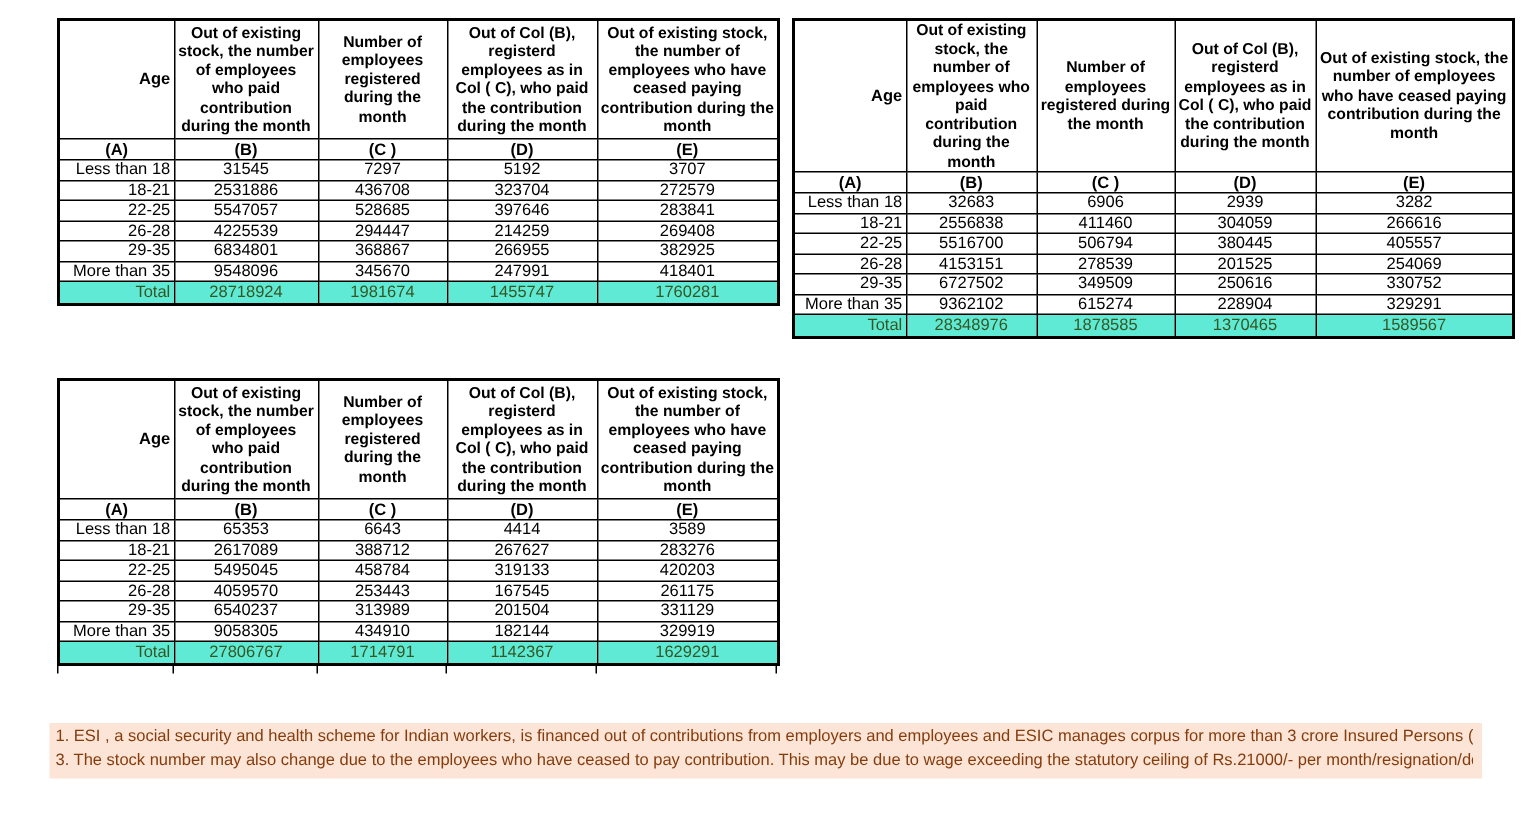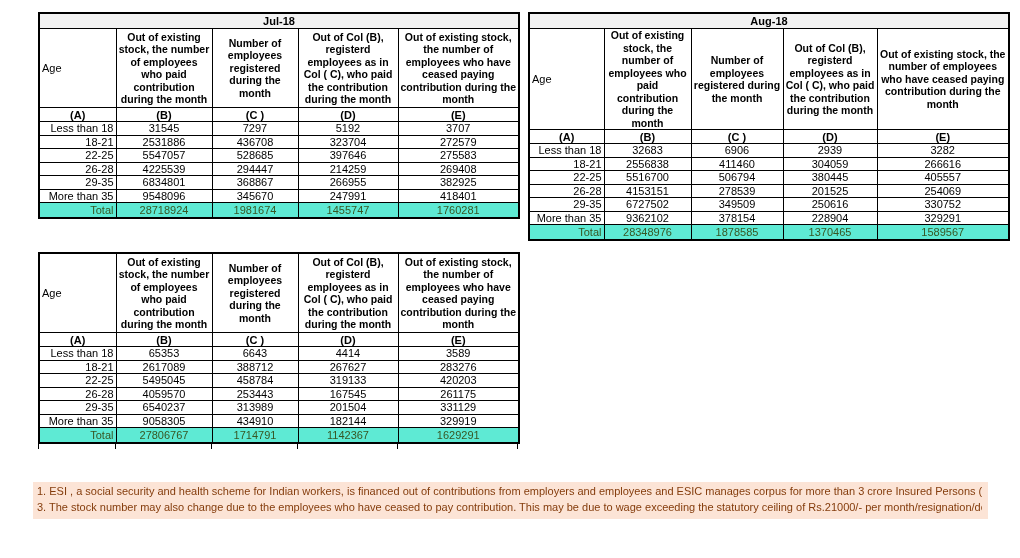--- a/index.html
+++ b/index.html
@@ -37,21 +37,21 @@
   .title-cell{
     height:14px;background:#F2F2F2;font-weight:bold;font-size:11px;
     text-align:center;vertical-align:middle;border-bottom:2px solid #000;
   }
   .hdr-cell{
     height:78px;font-weight:bold;font-size:10.5px;line-height:12.5px;
     text-align:center;vertical-align:middle;padding:1px 2px;
     border-bottom:2px solid #000;
   }
   .hdr-age{
-    text-align:left;font-weight:normal;font-size:11px;padding-left:3px;margin-top:11px;
+    text-align:right;font-weight:bold;font-size:11px;padding-left:3px;margin-top:11px;
   }
   .letter-cell{
     height:13px;font-weight:bold;font-size:11px;text-align:center;
     vertical-align:middle;border-bottom:2px solid #000;
   }
   .data-cell{
     height:12.5px;font-size:11px;text-align:center;vertical-align:middle;
     line-height:12px;
   }
   .age-cell{text-align:right;padding-left:3px;}
@@ -77,23 +77,20 @@
 <div class="twrap pos-jul">
   <table class="sheet-table t-jul">
     <colgroup>
         <col class="c0">
         <col class="c1">
         <col class="c2">
         <col class="c3">
         <col class="c4">
       </colgroup>
     <tbody>
-        <tr>
-      <th class="title-cell" colspan="5">Jul-18</th>
-    </tr>
     <tr>
       <th class="hdr-cell hdr-age">Age</th>
       <th class="hdr-cell">Out of existing stock, the number of employees who paid contribution during the month</th>
       <th class="hdr-cell">Number of employees registered during the month</th>
       <th class="hdr-cell">Out of Col (B), registerd employees as in Col ( C), who paid the contribution during the month</th>
       <th class="hdr-cell">Out of existing stock, the number of  employees  who have ceased paying contribution during the month</th>
     </tr>
     <tr>
       <th class="letter-cell">(A)</th>
       <th class="letter-cell">(B)</th>
@@ -113,21 +110,21 @@
       <td class="data-cell">2531886</td>
       <td class="data-cell">436708</td>
       <td class="data-cell">323704</td>
       <td class="data-cell">272579</td>
     </tr>
     <tr>
       <td class="data-cell age-cell">22-25</td>
       <td class="data-cell">5547057</td>
       <td class="data-cell">528685</td>
       <td class="data-cell">397646</td>
-      <td class="data-cell">275583</td>
+      <td class="data-cell">283841</td>
     </tr>
     <tr>
       <td class="data-cell age-cell">26-28</td>
       <td class="data-cell">4225539</td>
       <td class="data-cell">294447</td>
       <td class="data-cell">214259</td>
       <td class="data-cell">269408</td>
     </tr>
     <tr>
       <td class="data-cell age-cell">29-35</td>
@@ -157,23 +154,20 @@
 <div class="twrap pos-aug">
   <table class="sheet-table t-aug">
     <colgroup>
         <col class="c0">
         <col class="c1">
         <col class="c2">
         <col class="c3">
         <col class="c4">
       </colgroup>
     <tbody>
-        <tr>
-      <th class="title-cell" colspan="5">Aug-18</th>
-    </tr>
     <tr>
       <th class="hdr-cell hdr-age">Age</th>
       <th class="hdr-cell">Out of existing stock, the number of employees who paid contribution during the month</th>
       <th class="hdr-cell">Number of employees registered during the month</th>
       <th class="hdr-cell">Out of Col (B), registerd employees as in Col ( C), who paid the contribution during the month</th>
       <th class="hdr-cell">Out of existing stock, the number of  employees  who have ceased paying contribution during the month</th>
     </tr>
     <tr>
       <th class="letter-cell">(A)</th>
       <th class="letter-cell">(B)</th>
@@ -212,21 +206,21 @@
     <tr>
       <td class="data-cell age-cell">29-35</td>
       <td class="data-cell">6727502</td>
       <td class="data-cell">349509</td>
       <td class="data-cell">250616</td>
       <td class="data-cell">330752</td>
     </tr>
     <tr>
       <td class="data-cell age-cell">More than 35</td>
       <td class="data-cell">9362102</td>
-      <td class="data-cell">378154</td>
+      <td class="data-cell">615274</td>
       <td class="data-cell">228904</td>
       <td class="data-cell">329291</td>
     </tr>
     <tr class="total-row">
       <td class="data-cell age-cell">Total</td>
       <td class="data-cell">28348976</td>
       <td class="data-cell">1878585</td>
       <td class="data-cell">1370465</td>
       <td class="data-cell">1589567</td>
     </tr>

